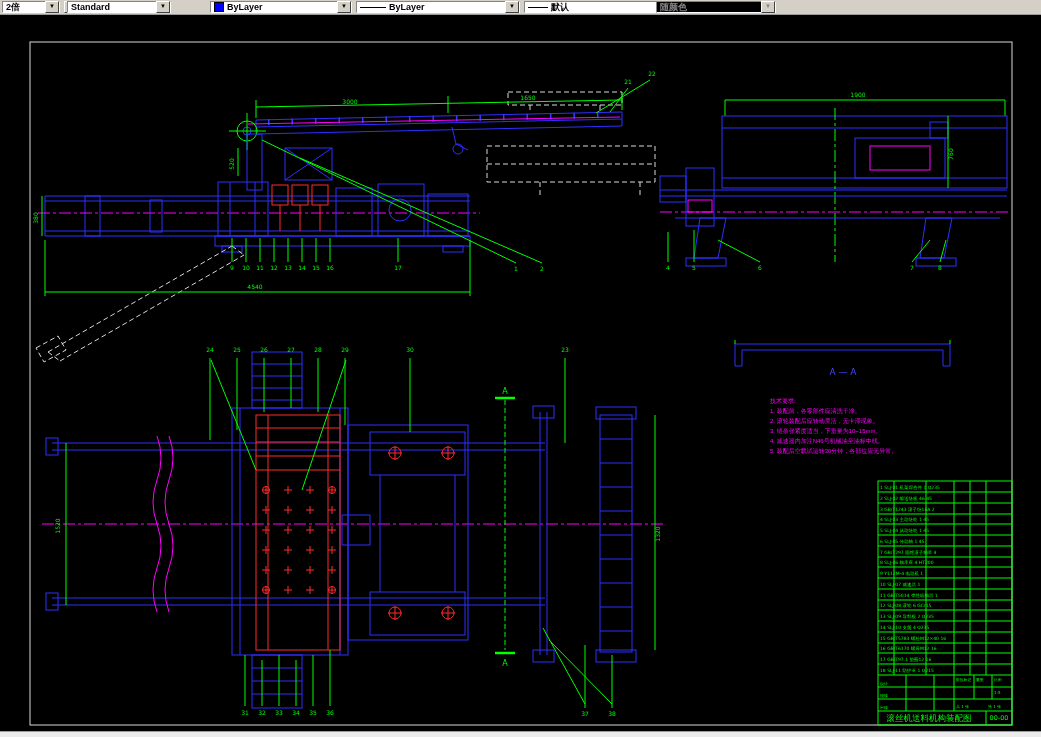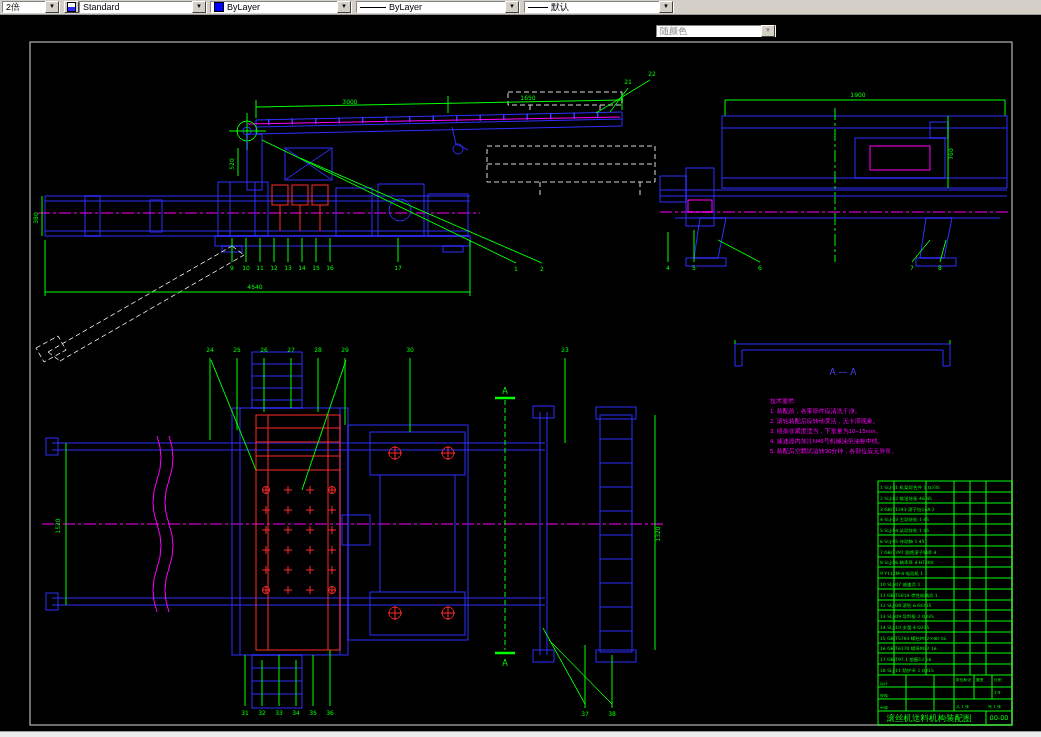--- a/index.html
+++ b/index.html
@@ -9,28 +9,28 @@
   }
   
   .toolbar{
     position:absolute;left:0;top:0;width:1041px;height:14px;
     background:#d4d0c8;border-bottom:1px solid #9a9a9a;z-index:5;
   }
   .combo{
     position:absolute;top:1px;height:12px;box-sizing:border-box;
     background:#fff;border:1px solid;border-color:#848484 #fff #fff #848484;
     display:flex;align-items:center;gap:3px;padding-left:3px;
-    font-size:9px;color:#000;white-space:nowrap;
+    font-size:9px;color:#000;white-space:nowrap;font-weight:bold;
   }
   .combo .arrow{
     margin-left:auto;width:12px;height:10px;flex:0 0 12px;
     background:#d4d0c8;border:1px solid;border-color:#fff #404040 #404040 #fff;
     font-size:6px;line-height:9px;text-align:center;color:#000;
   }
-  .combo.disabled{background:#ffffff;color:#848484;margin-top:24px;}
+  .combo.disabled{background:#000000;color:#848484;}
   .combo.disabled .arrow{color:#848484;}
   .colorchip{width:8px;height:8px;flex:0 0 8px;background:#0000ff;border:1px solid #000;}
   .ltline{display:inline-block;width:26px;height:0;border-top:1px solid #000;flex:0 0 auto;}
   .iconbtn{
     position:absolute;top:1px;width:15px;height:12px;box-sizing:border-box;
     background:#d4d0c8;border:1px solid;border-color:#fff #404040 #404040 #fff;
     display:flex;align-items:center;justify-content:center;
   }
   .doc-icon{width:7px;height:8px;border:1px solid #000;background:linear-gradient(#fff 55%,#2a2aff 55%);}
   
@@ -343,21 +343,21 @@
 </div>
 
 <div class="toolbar">
   <div class="combo" style="left:2px;width:58px">
     <span>2倍</span>
     <span class="arrow">▼</span>
   </div>
   <div class="iconbtn" style="left:64px">
     <span class="doc-icon"></span>
   </div>
-  <div class="combo" style="left:79px;width:128px">
+  <div class="combo" style="left:67px;width:104px">
     <span>Standard</span>
     <span class="arrow">▼</span>
   </div>
   <div class="combo" style="left:210px;width:142px">
     <span class="colorchip"></span>
     <span>ByLayer</span>
     <span class="arrow">▼</span>
   </div>
   <div class="combo" style="left:356px;width:164px">
     <span class="ltline"></span>

